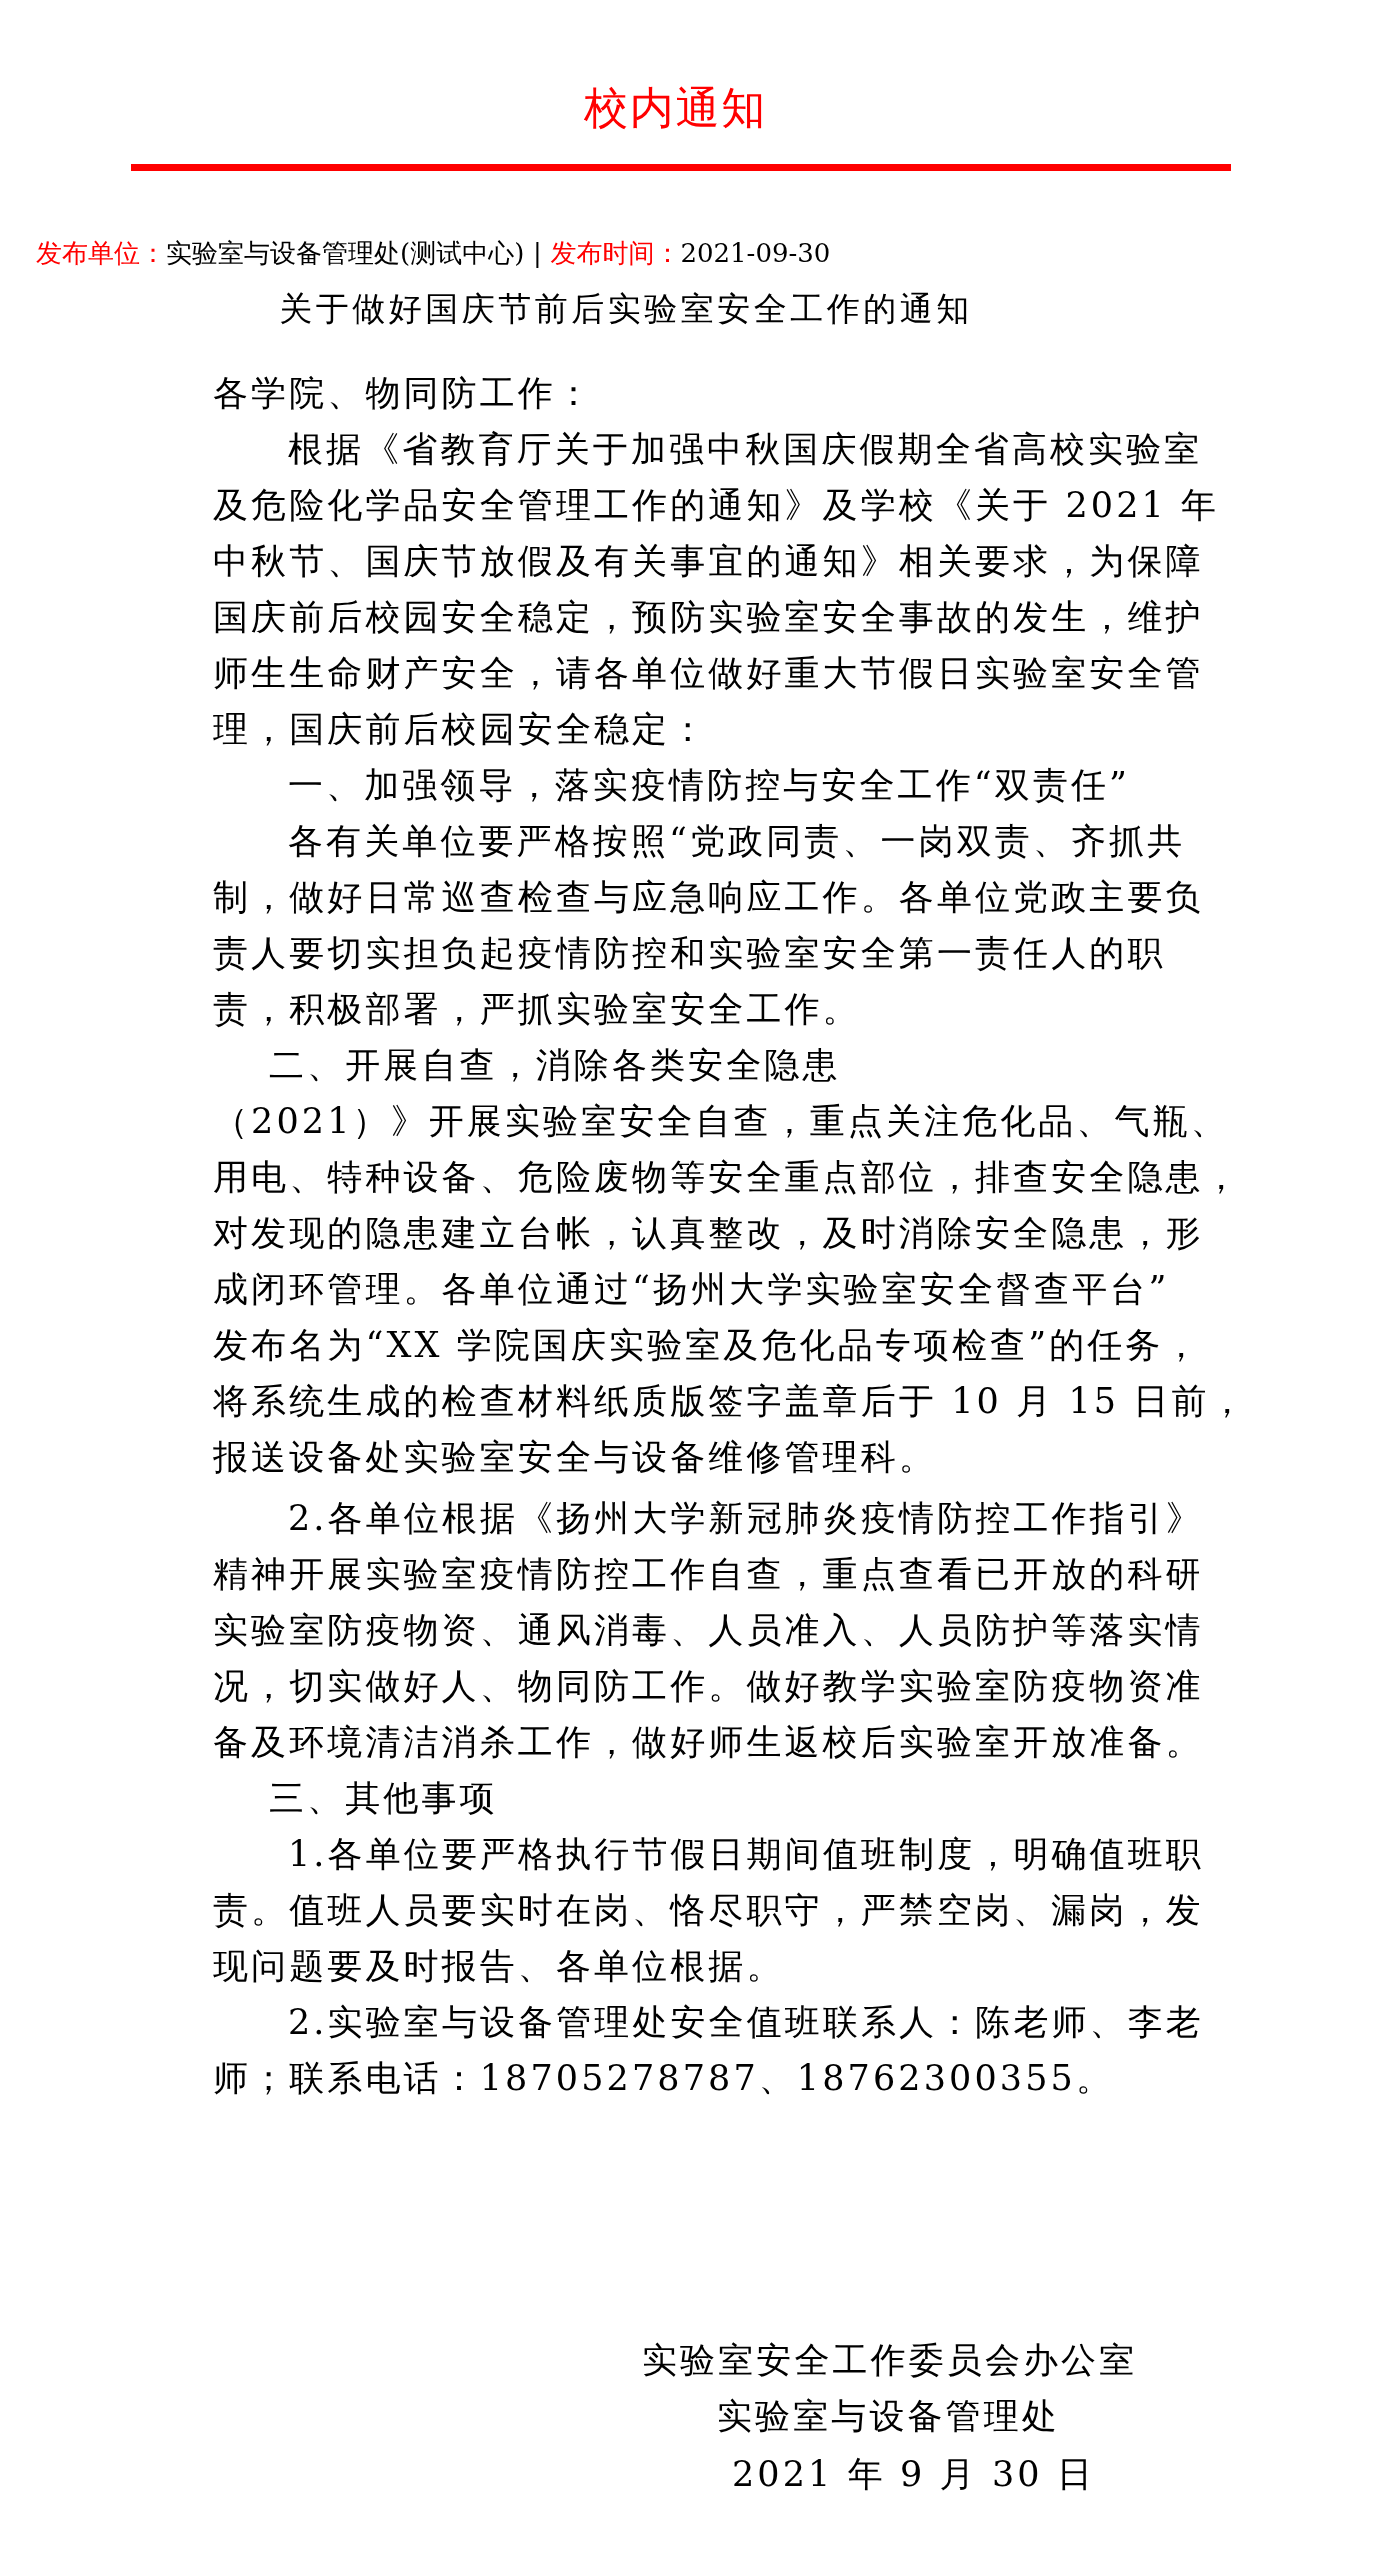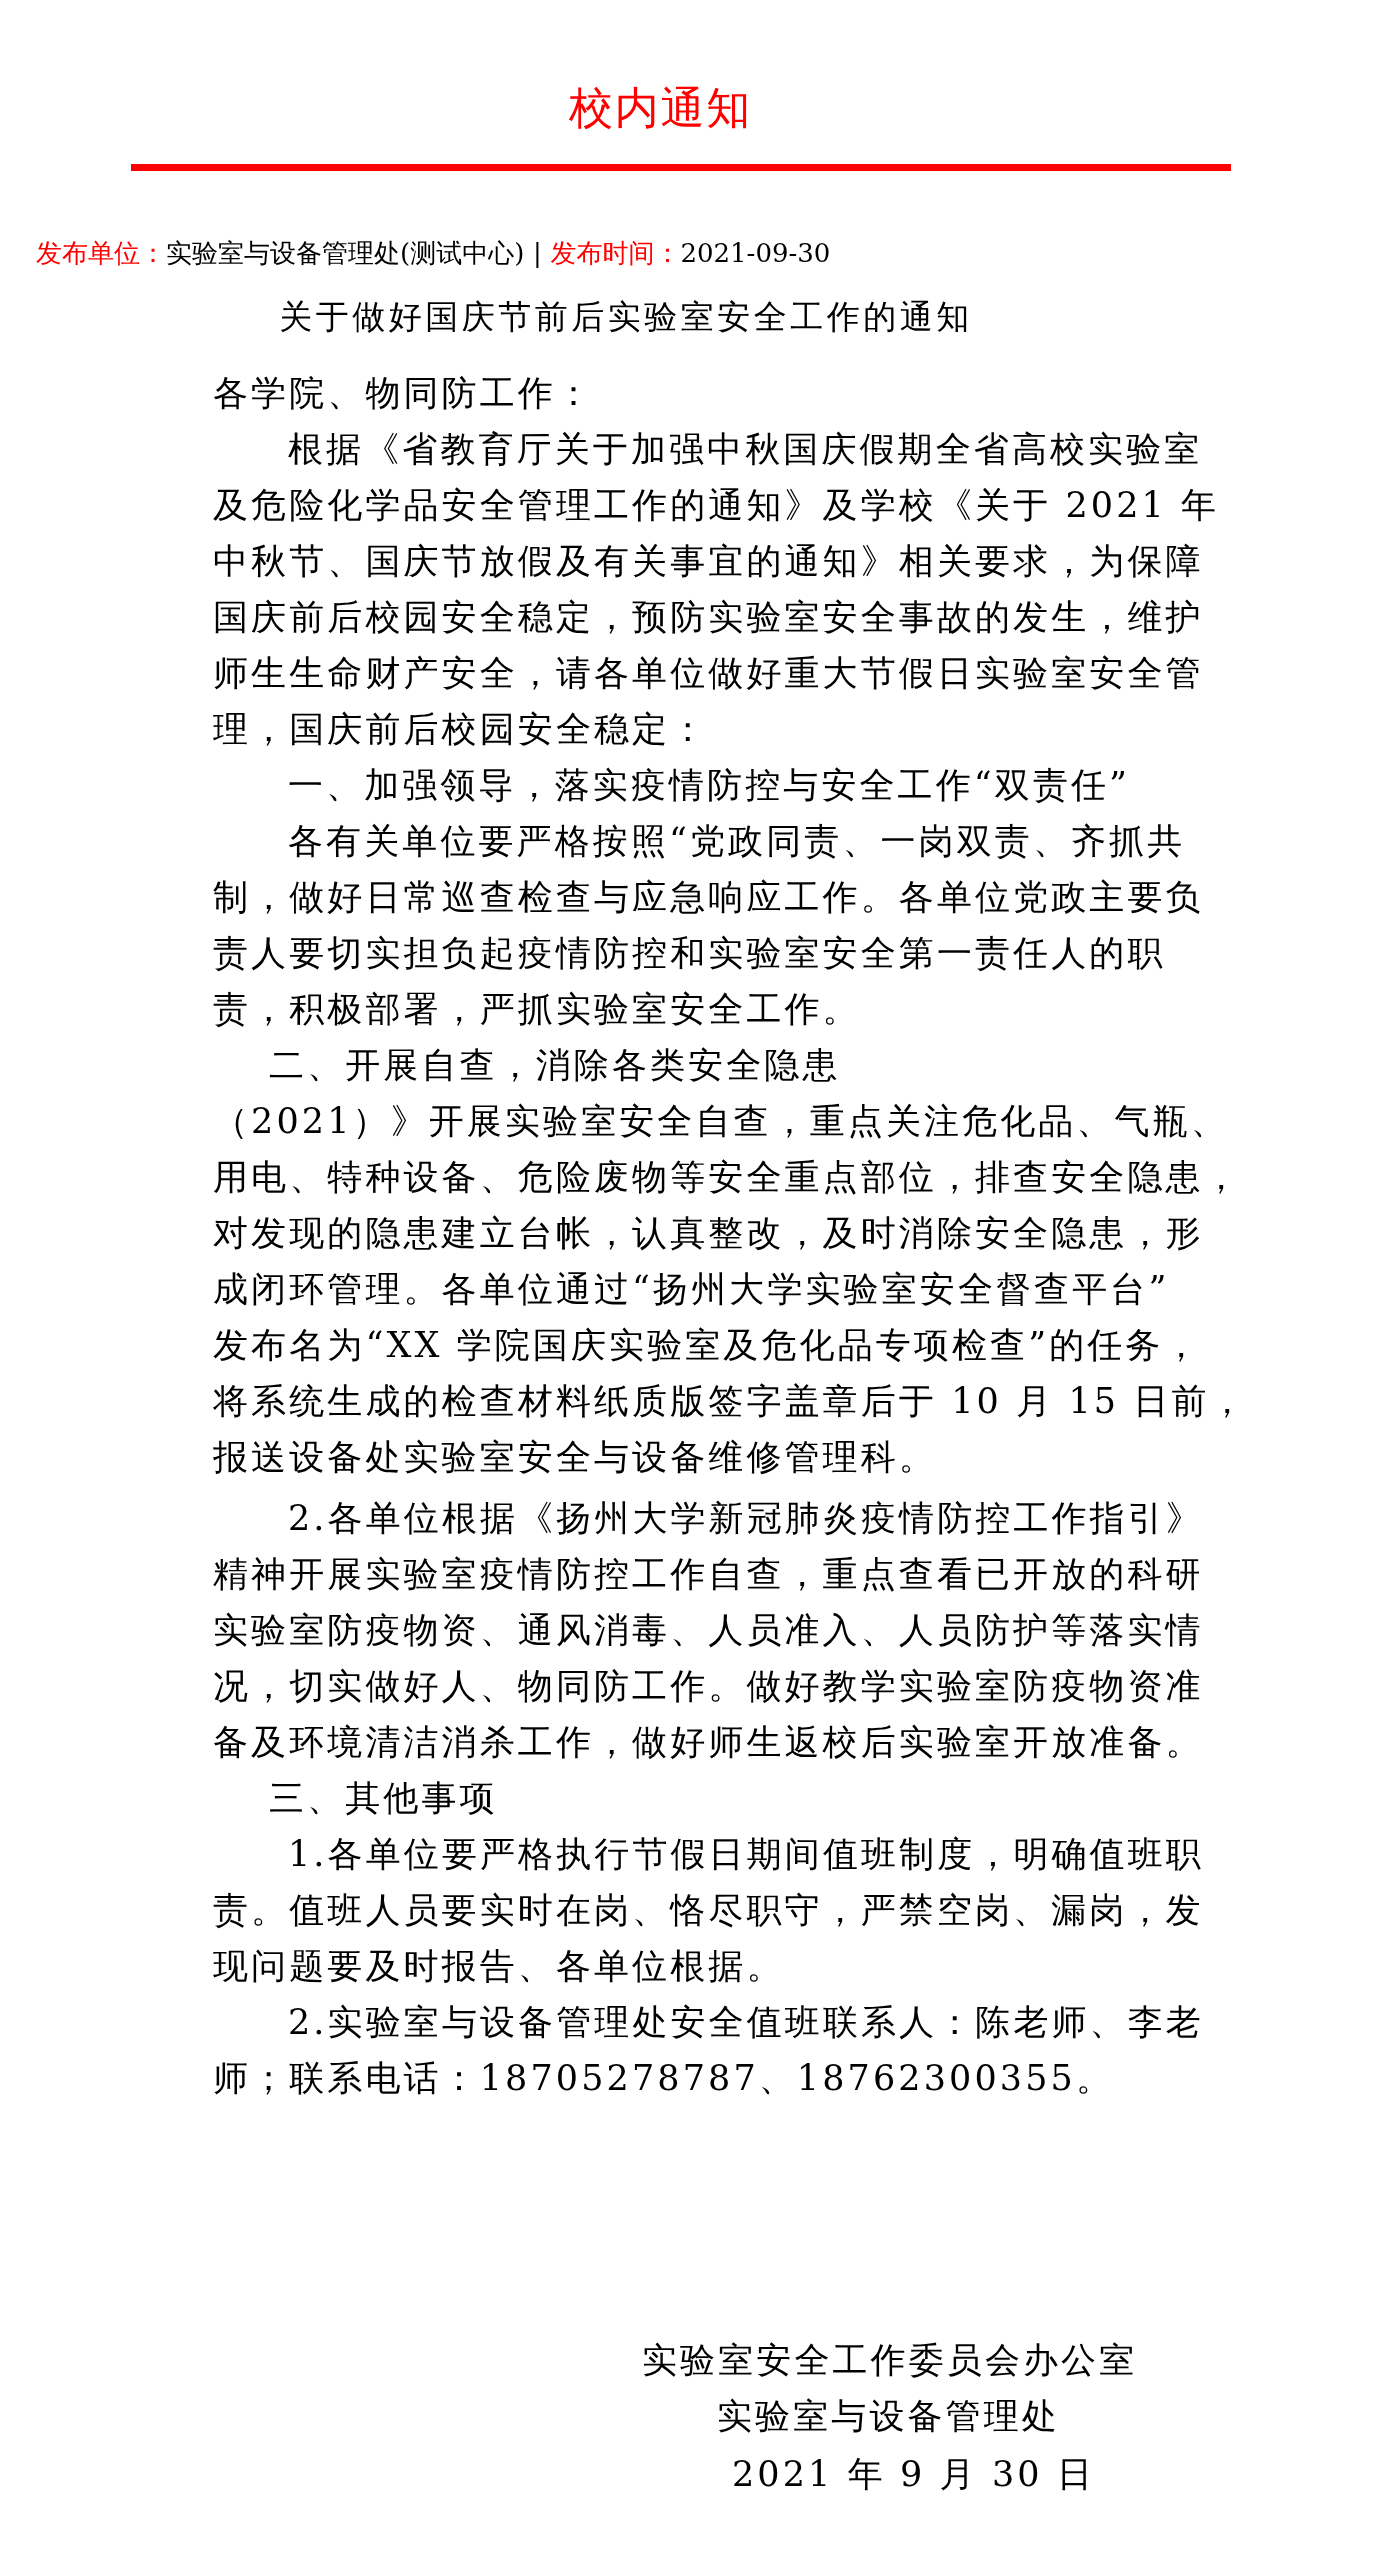--- a/index.html
+++ b/index.html
@@ -1,25 +1,25 @@
 <!DOCTYPE html>
 <html style="font-size:14px"><head>
 <meta charset="utf-8">
 <style>
   html, body { margin: 0; padding: 0; background: #ffffff; }
   body { width: 1387px; height: 2576px; position: relative; overflow: hidden;
          font-family: "DejaVu Serif", "Liberation Serif", serif; color: #000; }
   .doc-title { position: absolute; left: 0; width: 1321px; top: 80px; text-align: center;
-               font-size: 44px; line-height: 56px; color: #ff0000; letter-spacing: 1.7px; }
+               font-size: 44px; line-height: 56px; color: #ff0000; letter-spacing: 1.7px; padding-left: 15px; }
   .red-rule { position: absolute; left: 131px; top: 164px; width: 1100px; height: 7px; background: #ff0000; }
   .meta { position: absolute; left: 0; width: 1387px; top: 234px; text-align: left;
           font-size: 26px; line-height: 38px; white-space: nowrap; margin-left: 36px; }
   .meta .label { color: #ff0000; }
   .meta .sep { display: inline-block; margin: 0 8.7px; color: #000; }
-  .notice-heading { position: absolute; left: 0; width: 1252px; top: 294px; text-align: center;
+  .notice-heading { position: absolute; left: 0; width: 1252px; top: 286px; text-align: center;
                     font-size: 33px; line-height: 45px; letter-spacing: 3.5px; white-space: nowrap; }
   .body { position: absolute; left: 213px; top: 365px; width: 970px; }
   .line { font-size: 35px; line-height: 56px; height: 56px; letter-spacing: 3.1px; white-space: nowrap; }
   .indent { padding-left: 75px; }
   .section { padding-left: 56px; }
   .gap { margin-top: 5.2px; }
   .signature { position: absolute; top: 2331px; left: 0; width: 1387px; }
   .sig-line { position: absolute; font-size: 35px; line-height: 58px; letter-spacing: 3.1px; white-space: nowrap; }
 </style>
 </head>

